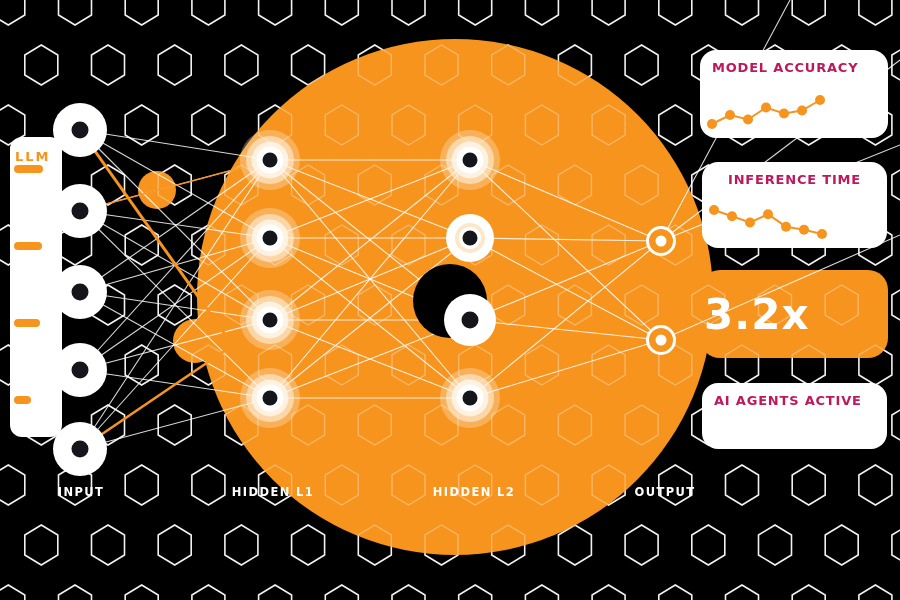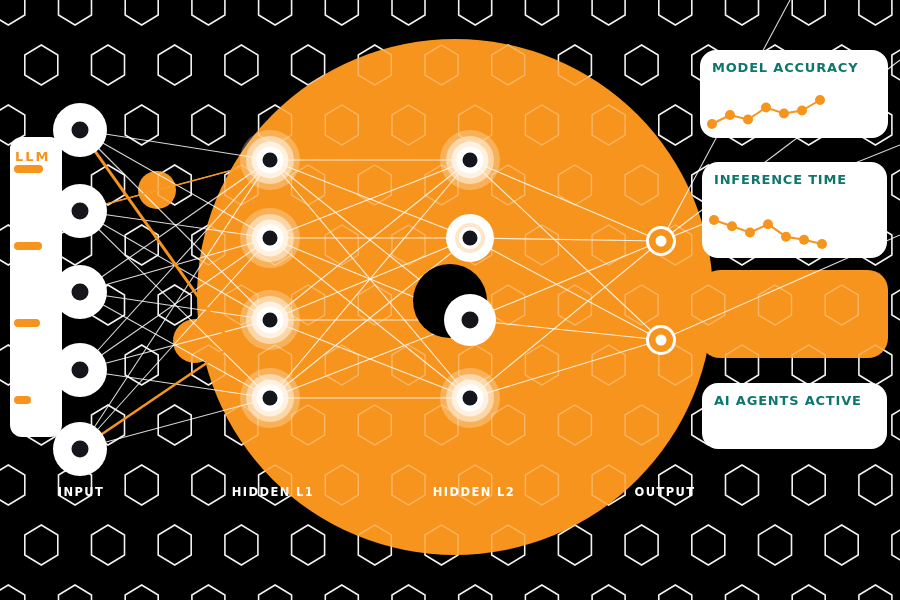--- a/index.html
+++ b/index.html
@@ -5,23 +5,23 @@
   html,body{margin:0;padding:0;background:#000;}
   .stage{position:relative;width:900px;height:600px;overflow:hidden;background:#000;
          font-family:"DejaVu Sans","Liberation Sans",sans-serif;}
   #scene{position:absolute;left:0;top:0;}
   .orangeFill{fill:#F7941E;}
   .llmTitle{fill:#F7941E;font-weight:bold;font-size:13px;letter-spacing:2px;}
   .layerLabel{fill:#FFFFFF;font-weight:bold;font-size:11.5px;letter-spacing:1.4px;text-anchor:middle;}
   .card{position:absolute;background:#FFFFFF;border-radius:16px;box-sizing:border-box;
         padding:10px 12px;}
   #cardMA{left:700px;top:50px;width:188px;height:88px;}
-  #cardIT{left:702px;top:162px;width:185px;height:96px;}
+  #cardIT{left:702px;top:162px;width:185px;height:86px;text-align:center;}
   #cardAG{left:702px;top:383px;width:185px;height:66px;}
-  .cardTitle{color:#0f766e;font-weight:bold;font-size:13px;letter-spacing:.8px;white-space:nowrap;}
+  .cardTitle{color:#be185d;font-weight:bold;font-size:13px;letter-spacing:.8px;white-space:nowrap;}
   .spark{position:absolute;left:0;bottom:2px;width:100%;height:48px;}
   .spark svg{display:block;}
   #speedup{position:absolute;left:704px;top:290px;width:180px;color:#FFFFFF;
            font-size:42px;font-weight:bold;letter-spacing:1px;}
 </style>
 </head>
 <body>
 
 <div class="stage">
 
@@ -577,18 +577,19 @@
           <circle cx="30" cy="18.26086956521739" r="5" fill="#F7941E"></circle>
           <circle cx="48" cy="24.52173913043478" r="5" fill="#F7941E"></circle>
           <circle cx="66" cy="16.17391304347826" r="5" fill="#F7941E"></circle>
           <circle cx="84" cy="28.695652173913043" r="5" fill="#F7941E"></circle>
           <circle cx="102" cy="31.82608695652174" r="5" fill="#F7941E"></circle>
           <circle cx="120" cy="36" r="5" fill="#F7941E"></circle>
         </svg>
       </div>
   </div>
 
+  <div id="speedup">3.2x</div>
 
   <div class="card" id="cardAG">
     <div class="cardTitle">AI AGENTS ACTIVE</div>
   </div>
 
 </div>
 
 </body></html>

